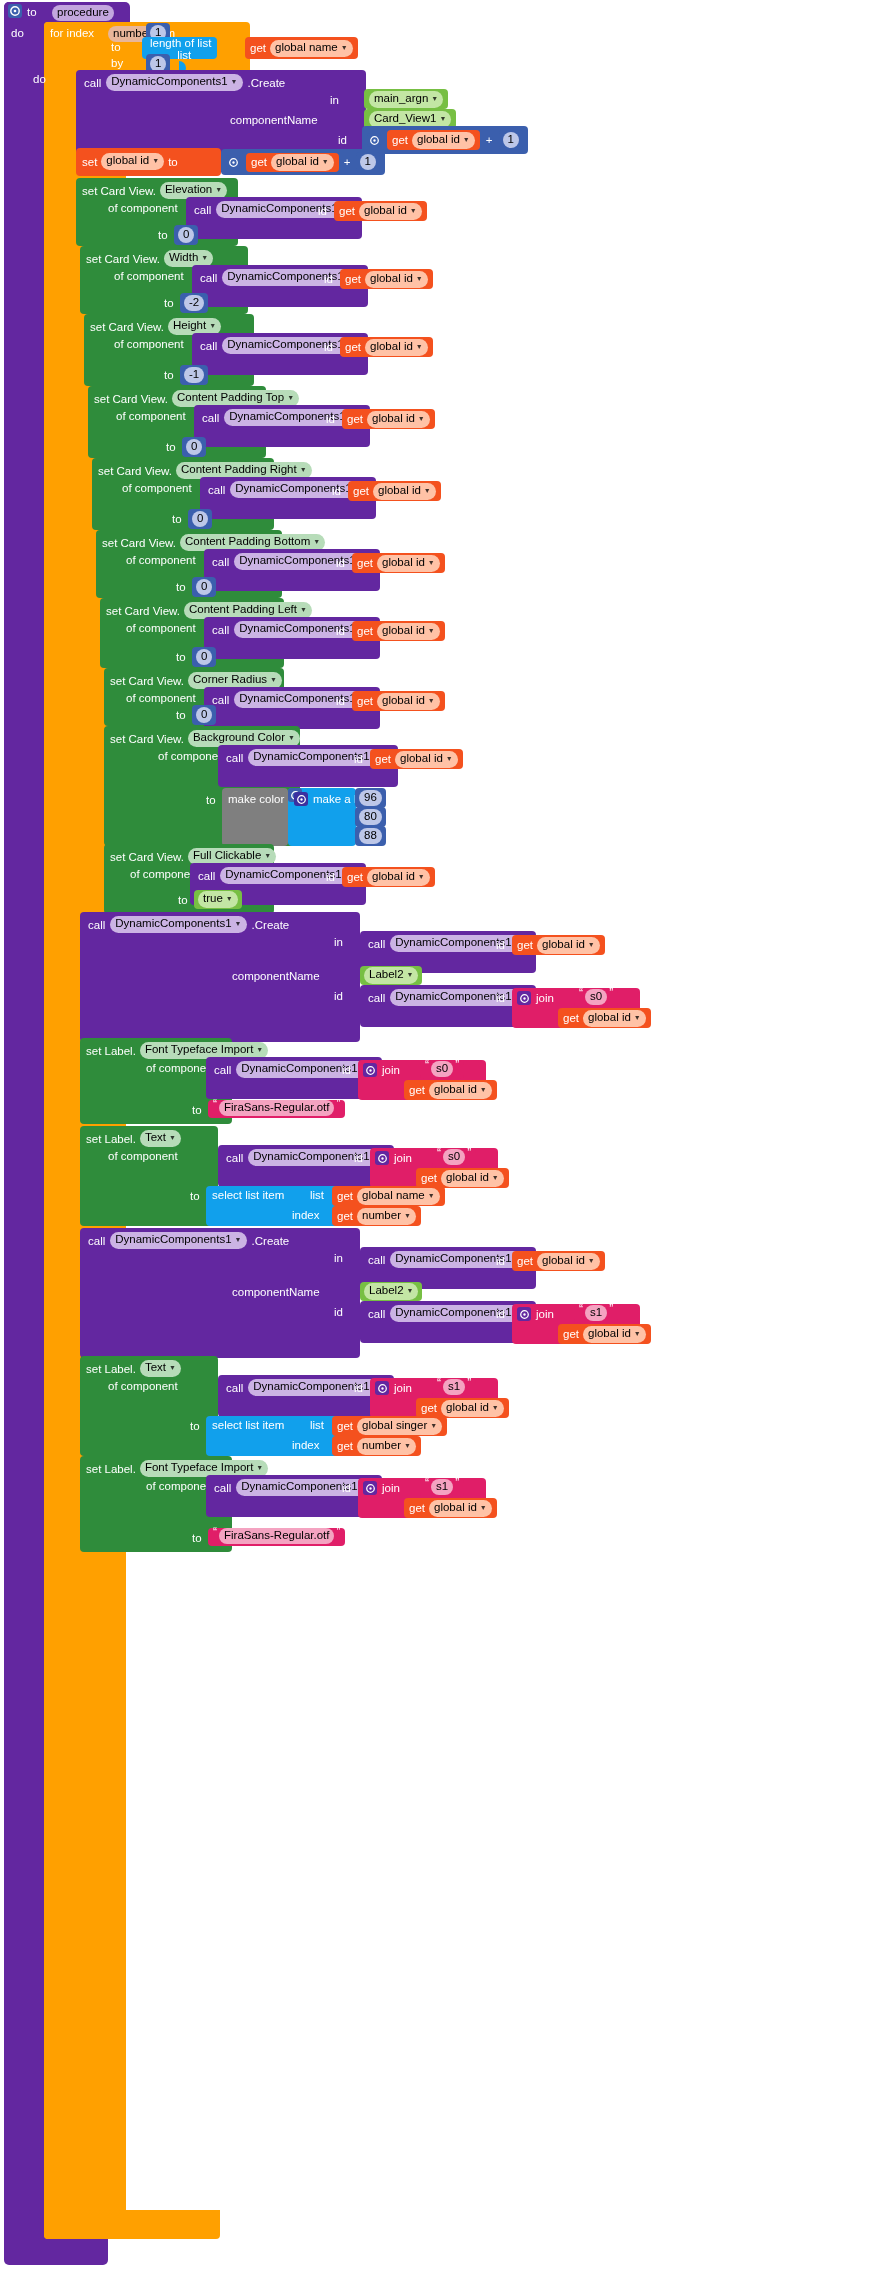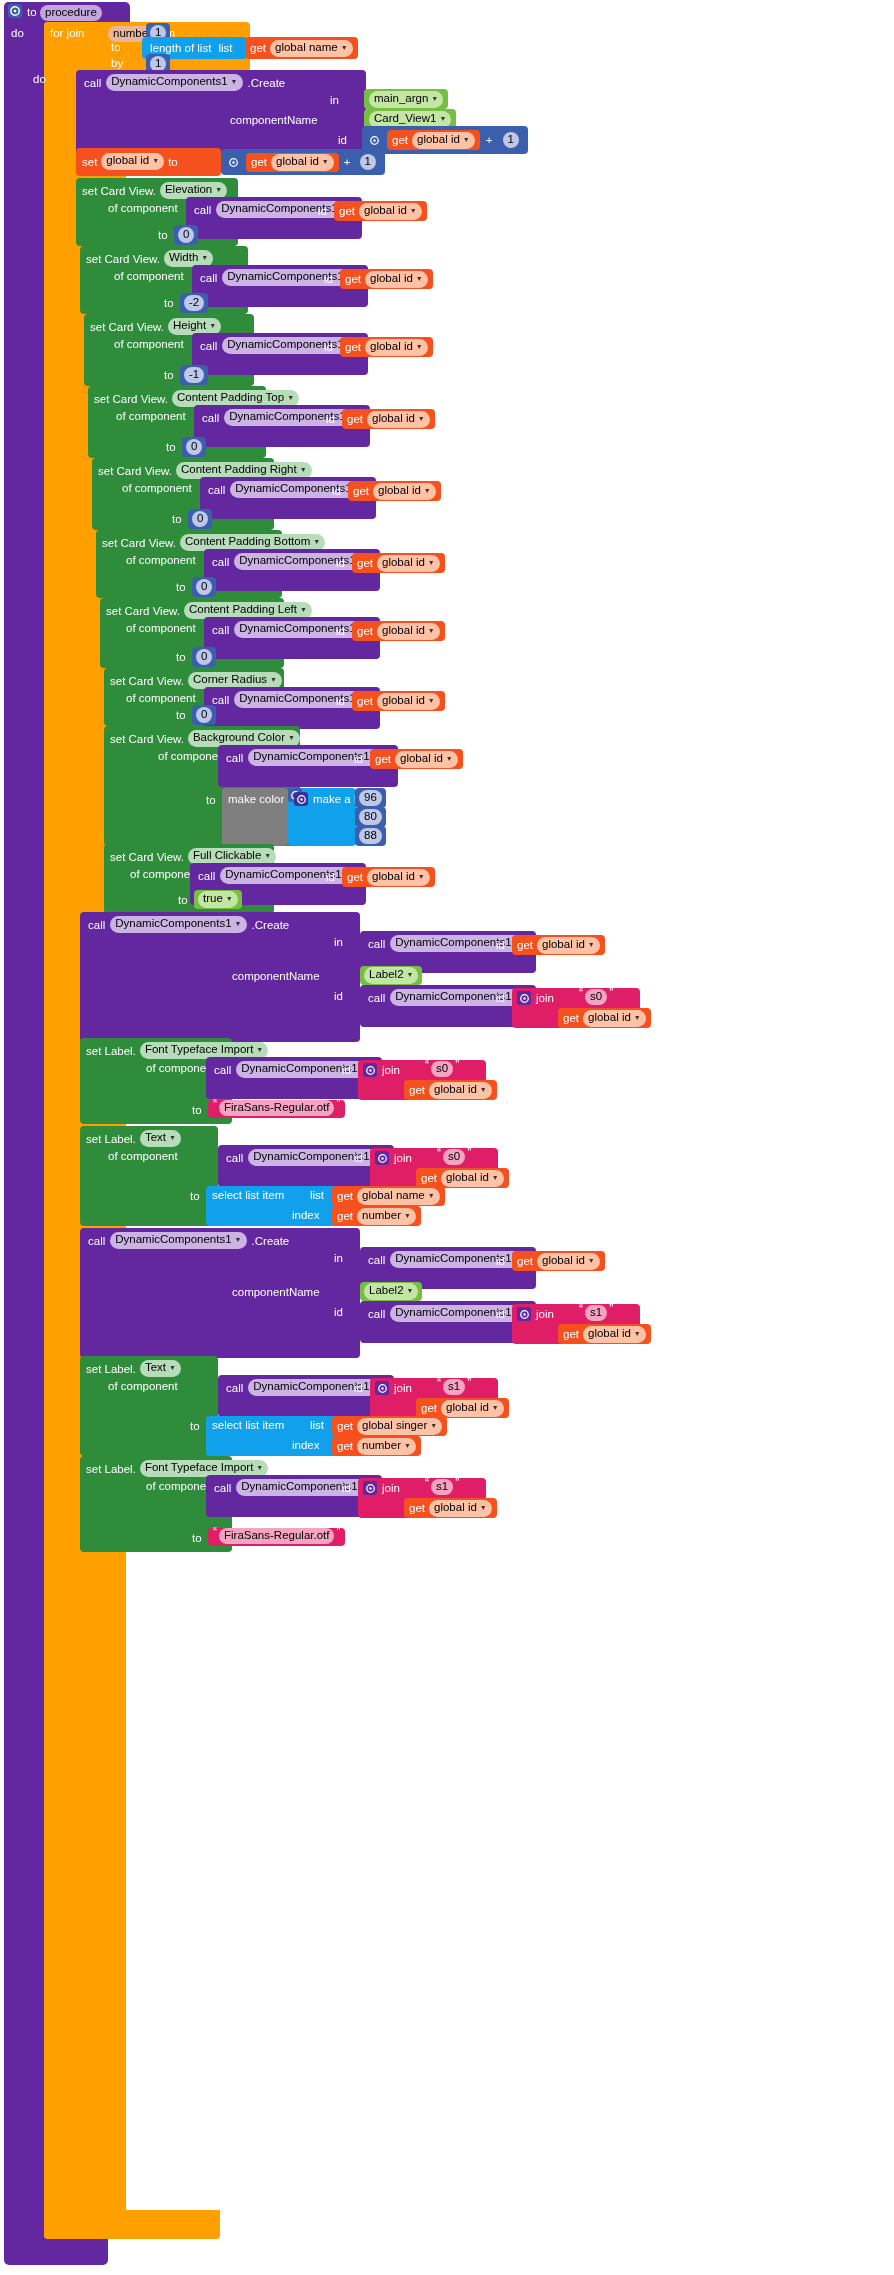--- a/index.html
+++ b/index.html
@@ -23,21 +23,21 @@
     flex: 0 0 auto;
     margin-right:-1px;
   }
 
   
   .c-proc   { background:#6327a0; }   
   .c-ctrl   { background:#ffa000; }   
   .c-call   { background:#6327a0; }   
   .c-set    { background:#2f8c3b; }   
   .c-var    { background:#f4511e; }   
-  .c-list   { background:#11a0ec; }   
+  .c-list   { background:#11a0ec;flex-direction:column; }   
   .c-math   { background:#3b5fad; }   
   .c-text   { background:#e01e68; }   
   .c-color  { background:#7f7f7f; }   
   .c-logic  { background:#77bf43; }   
 
   
   .fld {
     display:inline-block;
     padding:1px 5px 2px 5px;
     border-radius:9px;
@@ -83,29 +83,29 @@
 <div class="abs blk c-proc" style="left:4px; top:2px; width:104px; height:2263px; border-radius:5px;"></div>
 <div class="abs blk c-proc" style="left:4px; top:2px; width:126px; height:20px; border-radius:5px 5px 0 0;"></div>
 
 <div class="abs gear" style="left:8px; top:4px;">
   <svg width="10" height="10" viewBox="0 0 10 10">
       <circle cx="5" cy="5" r="4.2" fill="none" stroke="#fff" stroke-width="1.4"></circle>
       <circle cx="5" cy="5" r="1.3" fill="#fff"></circle>
     </svg>
 </div>
 <span class="abs lbl" style="left:27px; top:6px;">to</span>
-<span class="abs fld fld-proc" style="left:40px; top:5px;">procedure</span>
+<span class="abs fld fld-proc" style="left:52px; top:5px;">procedure</span>
 
 <span class="abs lbl" style="left:11px; top:27px;">do</span>
 
 <div class="abs blk c-ctrl" style="left:44px; top:22px; width:82px; height:2217px; border-radius:4px;"></div>
 <div class="abs blk c-ctrl" style="left:44px; top:22px; width:206px; height:76px; border-radius:4px 4px 0 0;"></div>
 <div class="abs blk c-ctrl" style="left:44px; top:2210px; width:176px; height:29px; border-radius:0 0 4px 4px;"></div>
 
-<span class="abs lbl" style="left:50px; top:27px;">for join</span>
+<span class="abs lbl" style="left:50px; top:27px;">for index</span>
 <span class="abs fld fld-param" style="left:108px; top:26px;">number</span>
 <span class="abs lbl" style="left:152px; top:27px;">from</span>
 <div class="abs numblk" style="left:146px; top:23px;">
   <span class="fld fld-num">1</span>
 </div>
 
 <span class="abs lbl" style="left:111px; top:41px;">to</span>
 
 <div class="abs blk c-list row" style="left:142px; top:37px; height:22px; padding:0 6px 0 8px;">
   <span class="lbl">length of list</span>

